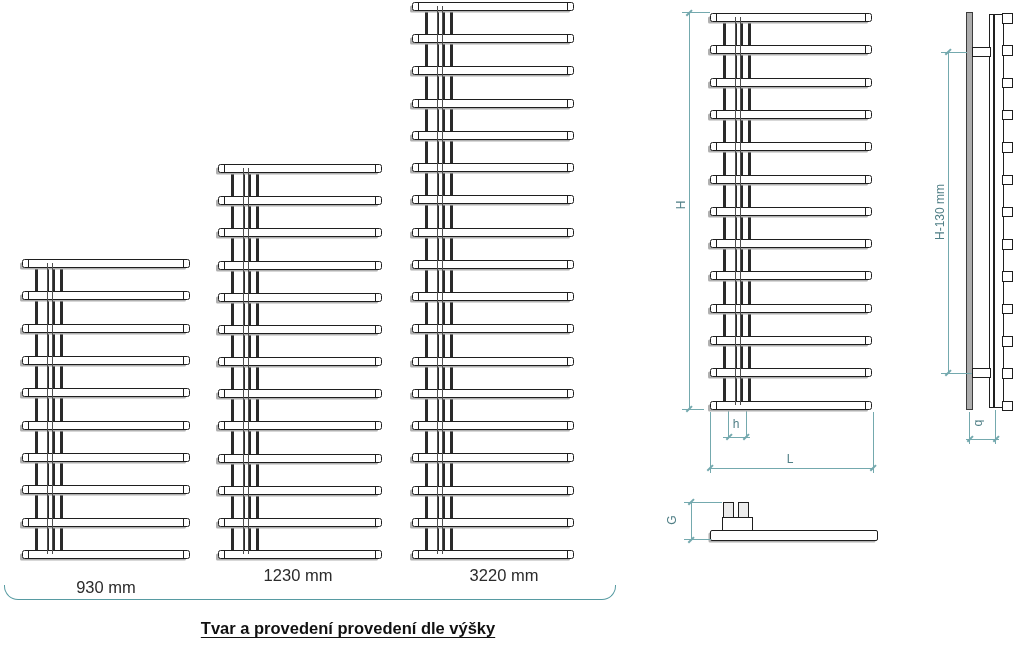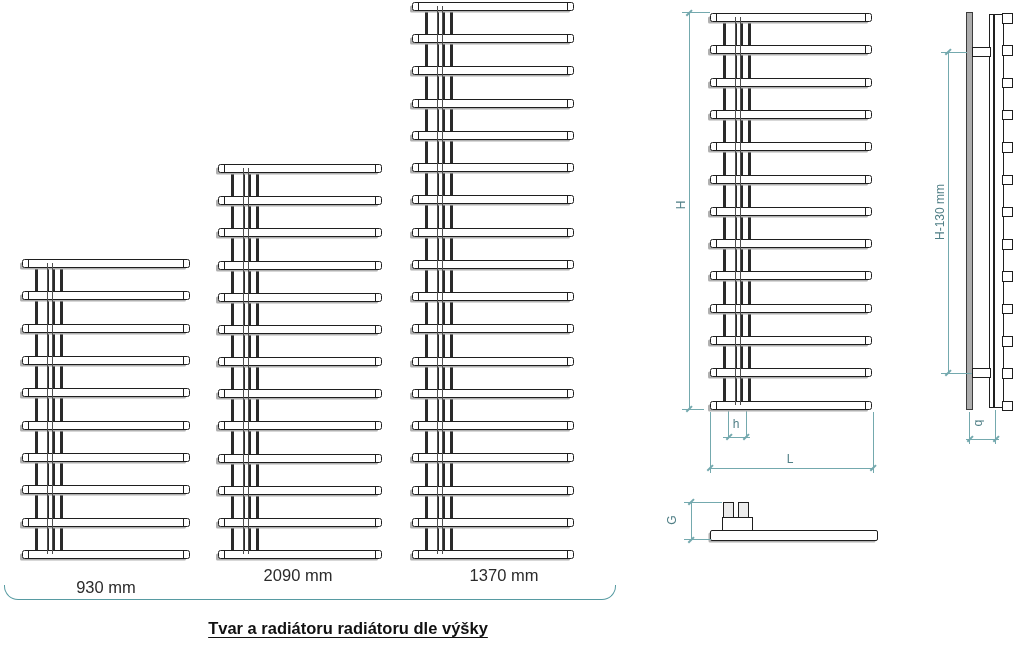--- a/index.html
+++ b/index.html
@@ -112,25 +112,25 @@
       <div class="bar" style="top: 451.36px;"></div>
       <div class="bar" style="top: 483.6px;"></div>
       <div class="bar" style="top: 515.84px;"></div>
       <div class="bar" style="top: 548.08px;"></div>
       <div class="tube1"></div>
       <div class="tube2"></div>
       <div class="tubemid"></div>
     </div>
 
   <div class="size-label" style="left:56px;top:578px">930 mm</div>
-  <div class="size-label" style="left:248px;top:566px">2090 mm</div>
-  <div class="size-label" style="left:454px;top:566px">1370 mm</div>
+  <div class="size-label" style="left:248px;top:566px">1230 mm</div>
+  <div class="size-label" style="left:454px;top:566px">3220 mm</div>
 
   <div class="brace"></div>
-  <div class="caption">Tvar a radiátoru radiátoru dle výšky</div>
+  <div class="caption">Tvar a provedení provedení dle výšky</div>
 
   <div class="rad" style="left:710px;top:13px;width:162px;height:397px">
       <div class="bar" style="top: 0px;"></div>
       <div class="bar" style="top: 32.3px;"></div>
       <div class="bar" style="top: 64.6px;"></div>
       <div class="bar" style="top: 96.9px;"></div>
       <div class="bar" style="top: 129.2px;"></div>
       <div class="bar" style="top: 161.5px;"></div>
       <div class="bar" style="top: 193.8px;"></div>
       <div class="bar" style="top: 226.1px;"></div>

